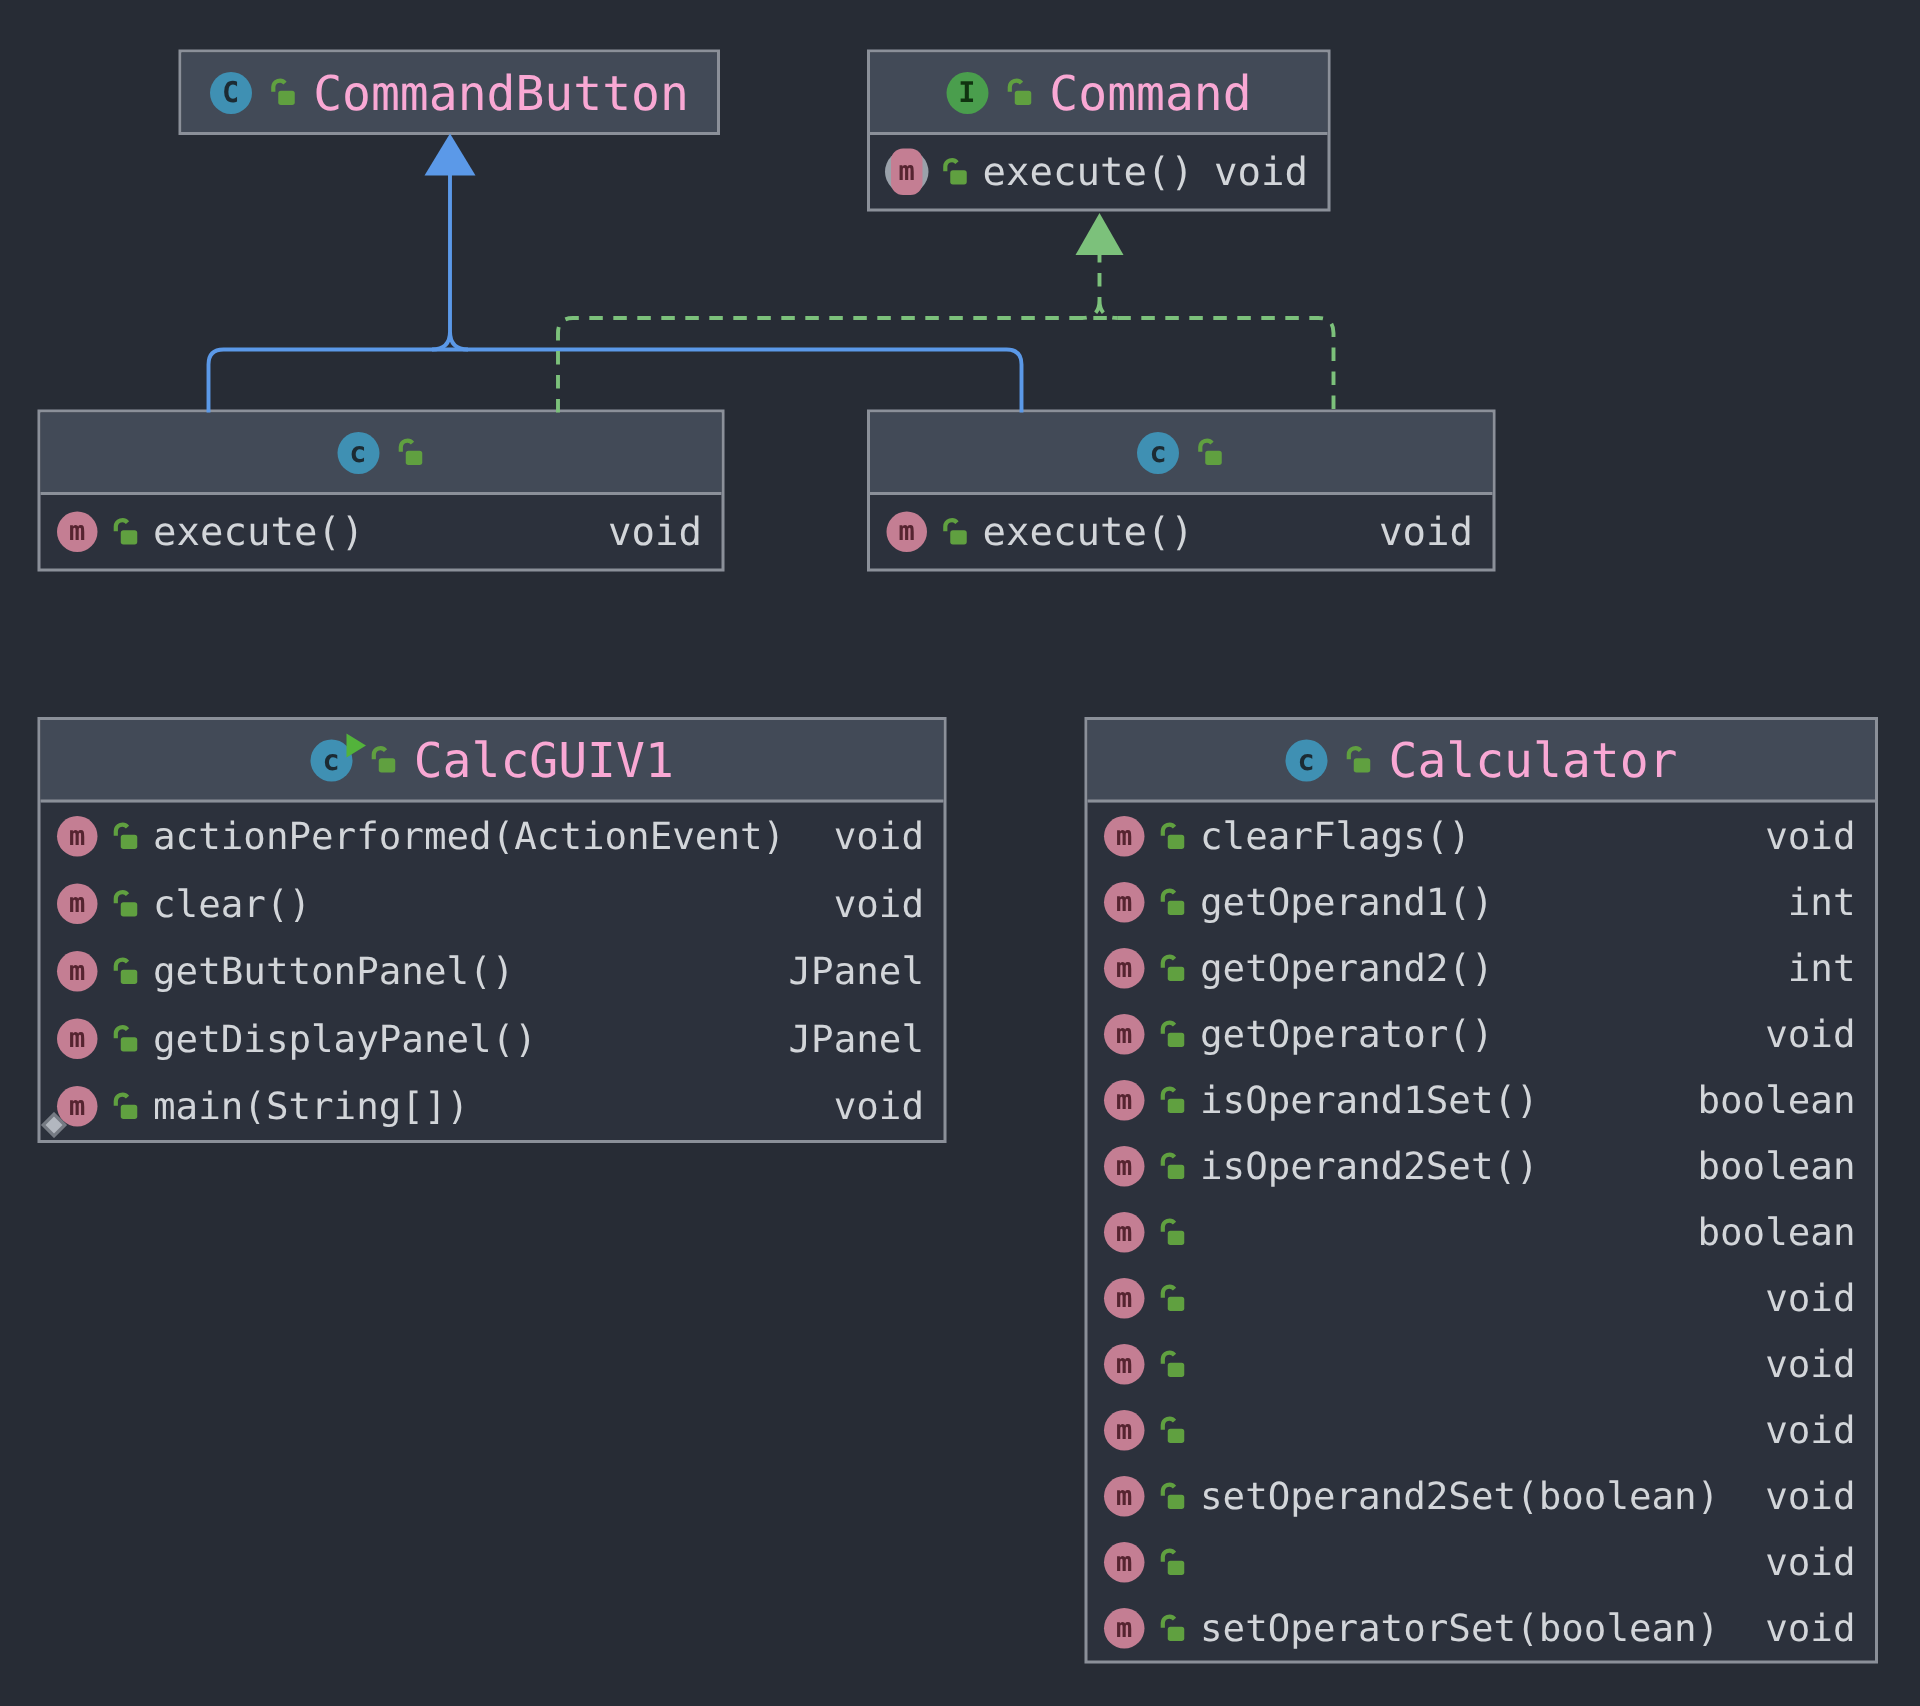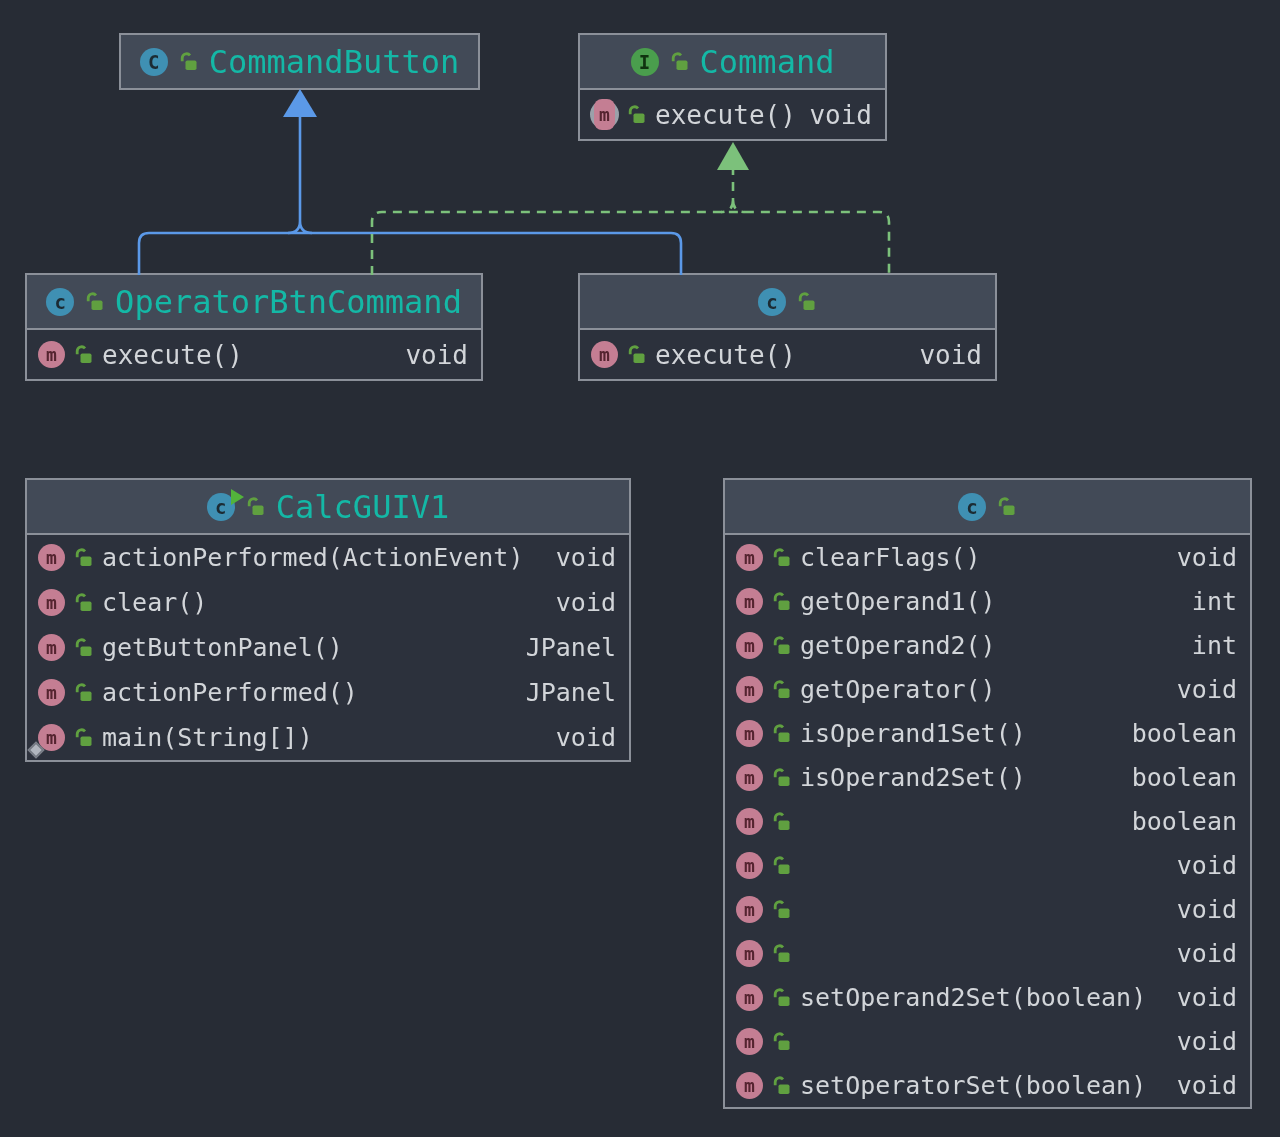--- a/index.html
+++ b/index.html
@@ -2,21 +2,21 @@
 <html><head>
 <meta charset="utf-8">
 <style>
   html,body{margin:0;padding:0;background:#272c35;}
   #canvas{position:relative;width:1280px;height:1137px;background:#272c35;overflow:hidden;
           font-family:"DejaVu Sans Mono",monospace;}
 
   .uml-box{position:absolute;box-sizing:border-box;border:2px solid #8b9099;background:#2c313c;z-index:1;}
   .uml-header{height:53px;background:#424a57;display:flex;align-items:center;justify-content:center;gap:10px;}
   .has-body .uml-header{border-bottom:2px solid #8b9099;}
-  .uml-title{font-size:32px;color:#14b8a6;white-space:pre;}
+  .uml-title{font-size:32px;color:#f9a8d4;white-space:pre;}
 
   .uml-body{display:block;}
   .uml-row{display:flex;align-items:center;height:44px;padding:0 13px 0 11px;gap:8px;
            font-size:25px;color:#d2d5d9;}
   .top .uml-row{height:49px;font-size:26px;}
   .calcgui .uml-row{height:45px;}
 
   .method-name{white-space:pre;}
   .method-type{margin-left:auto;white-space:pre;}
 
@@ -129,21 +129,20 @@
         <span class="cicon">
             <span>c</span>
           </span>
       </span>
       <span class="lock">
         <svg width="21" height="21" viewBox="0 0 21 21">
             <path d="M4.2 10.2 V7 A4.4 4.4 0 0 1 12 4.4" fill="none" stroke="#60a040" stroke-width="2.8"></path>
             <rect x="7.5" y="9.5" width="11" height="9.5" rx="1.8" fill="#60a040"></rect>
           </svg>
       </span>
-      <span class="uml-title">OperatorBtnCommand</span>
     </div>
     <div class="uml-body">
 
         <div class="uml-row">
           <span class="micon-stack">
 
             <span class="micon">
               <span>m</span>
             </span>
 
@@ -275,21 +274,21 @@
               <span>m</span>
             </span>
 
           </span>
           <span class="lock">
             <svg width="21" height="21" viewBox="0 0 21 21">
               <path d="M4.2 10.2 V7 A4.4 4.4 0 0 1 12 4.4" fill="none" stroke="#60a040" stroke-width="2.8"></path>
               <rect x="7.5" y="9.5" width="11" height="9.5" rx="1.8" fill="#60a040"></rect>
             </svg>
           </span>
-          <span class="method-name">actionPerformed()</span>
+          <span class="method-name">getDisplayPanel()</span>
           <span class="method-type">JPanel</span>
         </div>
 
         <div class="uml-row">
           <span class="micon-stack">
 
             <span class="micon">
               <span>m</span>
             </span>
             <span class="static-diamond"></span>
@@ -312,20 +311,21 @@
         <span class="cicon">
             <span>c</span>
           </span>
       </span>
       <span class="lock">
         <svg width="21" height="21" viewBox="0 0 21 21">
             <path d="M4.2 10.2 V7 A4.4 4.4 0 0 1 12 4.4" fill="none" stroke="#60a040" stroke-width="2.8"></path>
             <rect x="7.5" y="9.5" width="11" height="9.5" rx="1.8" fill="#60a040"></rect>
           </svg>
       </span>
+      <span class="uml-title">Calculator</span>
     </div>
     <div class="uml-body">
 
         <div class="uml-row">
           <span class="micon-stack">
 
             <span class="micon">
               <span>m</span>
             </span>
 

